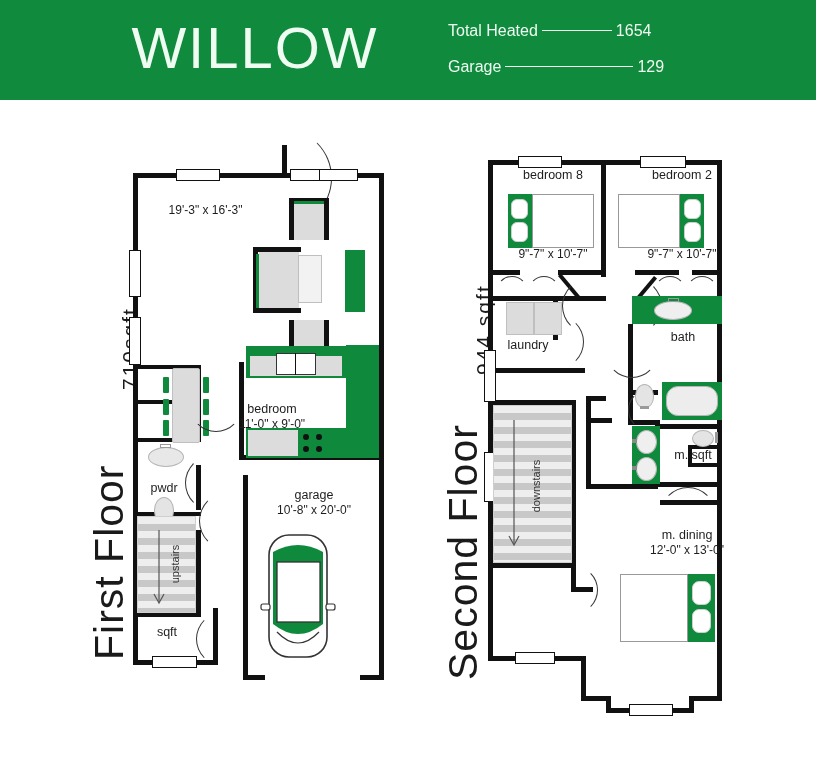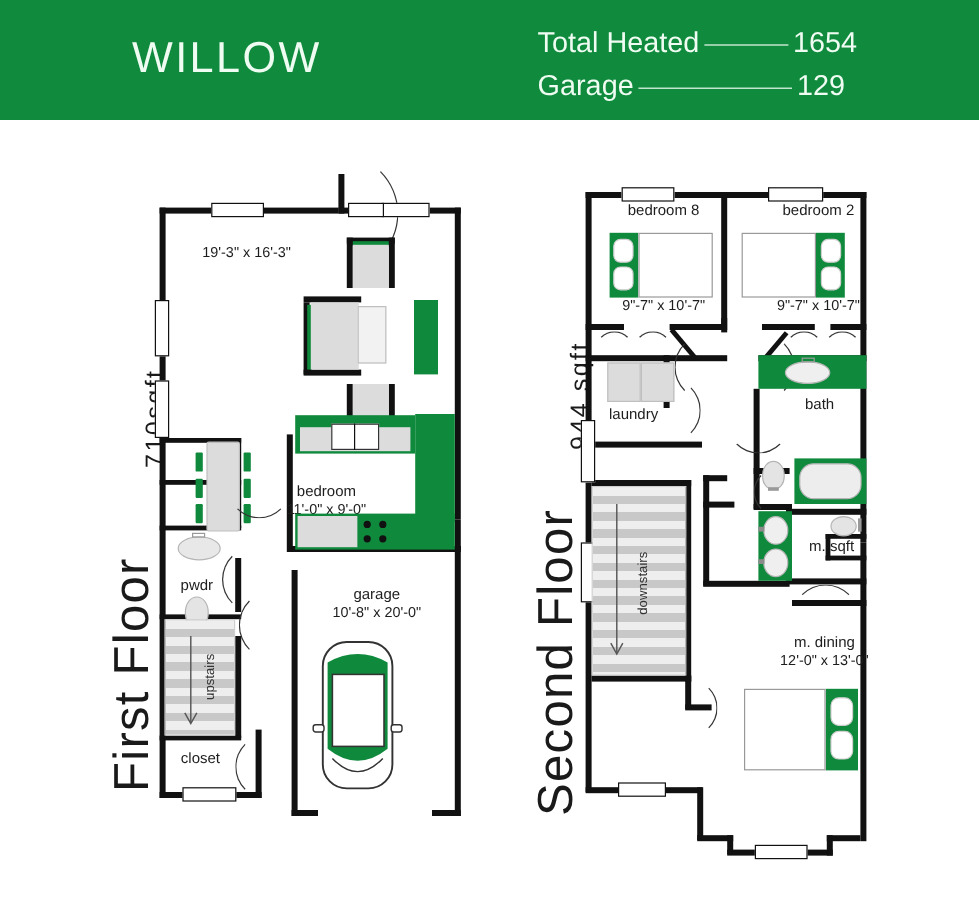--- a/index.html
+++ b/index.html
@@ -1,24 +1,24 @@
 <!DOCTYPE html>
 <html><head>
 <meta charset="utf-8">
 <style>
   html,body{margin:0;padding:0;background:#ffffff;}
   body{width:816px;height:762px;font-family:"Liberation Sans",sans-serif;overflow:hidden;}
   #page{position:relative;width:816px;height:762px;background:#fff;}
 
   
   .banner{position:absolute;left:0;top:0;width:816px;height:100px;background:#108a3d;}
-  .banner-title{position:absolute;left:110px;top:14px;width:290px;text-align:left;
-    color:#eefcf2;font-size:36px;font-weight:300;letter-spacing:2px;line-height:68px;
+  .banner-title{position:absolute;left:110px;top:14px;width:290px;text-align:center;
+    color:#eefcf2;font-size:58px;font-weight:300;letter-spacing:2px;line-height:68px;
     font-family:"Liberation Sans",sans-serif;}
-  .stat-row{position:absolute;left:448px;color:#eefcf2;font-size:24px;font-weight:300;
+  .stat-row{position:absolute;left:448px;color:#eefcf2;font-size:16px;font-weight:300;
     white-space:nowrap;font-family:"Liberation Sans",sans-serif;}
   .stat-row.r1{top:22px;}
   .stat-row.r2{top:58px;}
   .stat-label{display:inline-block;}
   .stat-rule{display:inline-block;height:0;border-top:1.5px solid #eefcf2;
     vertical-align:5px;margin:0 4px;}
   .stat-val{display:inline-block;}
 
   
   .plan{position:absolute;}
@@ -183,21 +183,21 @@
     <div class="arc" style="left:190px;top:280px;width:52px;height:52px;border-color:transparent transparent #333 transparent;"></div>
 
     <div class="stair" style="left:137px;top:416px;width:59px;height:97px;"></div>
     <div class="stair-txt" style="left:145px;top:458px;width:60px;text-align:center;">upstairs</div>
     <svg style="position:absolute;left:152px;top:430px;" width="14" height="78">
       <line x1="7" y1="0" x2="7" y2="72" stroke="#555" stroke-width="1.2"></line>
       <polyline points="2,64 7,73 12,64" fill="none" stroke="#555" stroke-width="1.2"></polyline>
     </svg>
 
     <div class="room-label" style="left:133px;top:525px;width:68px;">
-      <div>closet</div>
+      <div>sqft</div>
     </div>
     <div class="arc" style="left:196px;top:512px;width:54px;height:54px;border-color:transparent transparent transparent #333;"></div>
 
     <div class="room-label" style="left:250px;top:388px;width:128px;">
       <div>garage</div>
       <div class="dim">10'-8" x 20'-0"</div>
     </div>
 
     <svg style="position:absolute;left:257px;top:432px;" width="90" height="130">
       <rect x="12" y="3" width="58" height="122" rx="20" ry="20" fill="#ffffff" stroke="#333" stroke-width="1.6"></rect>

